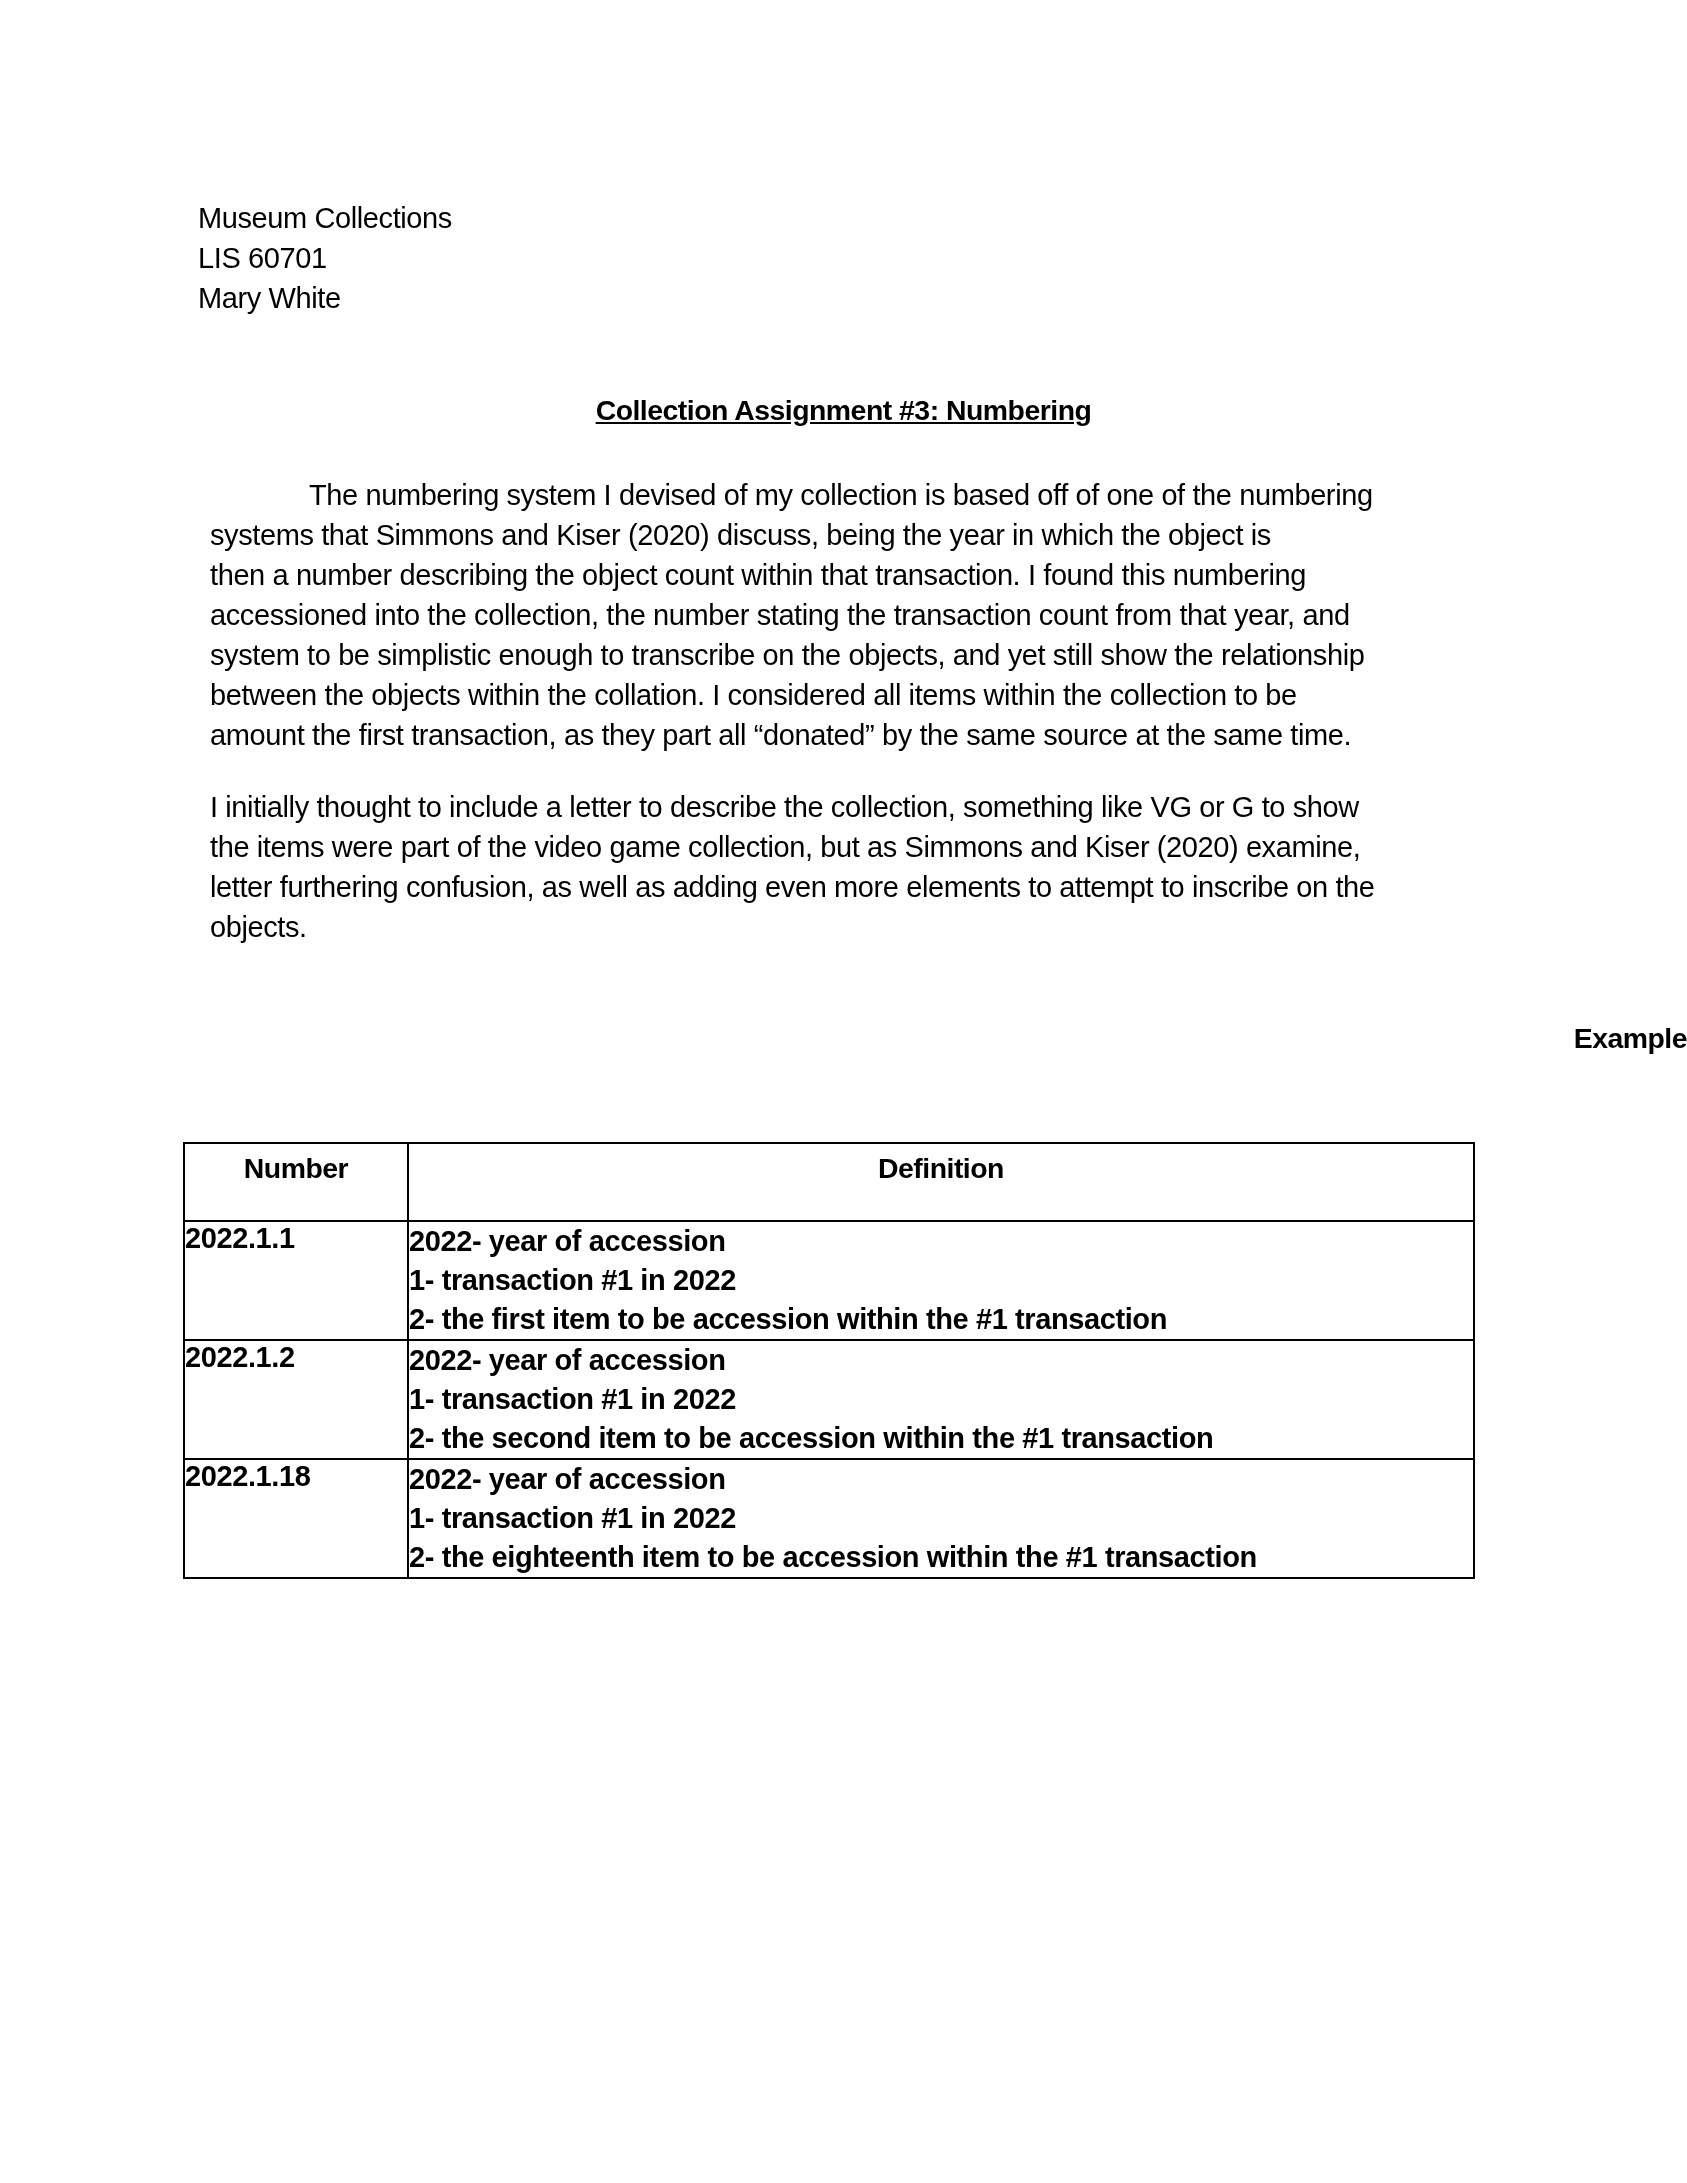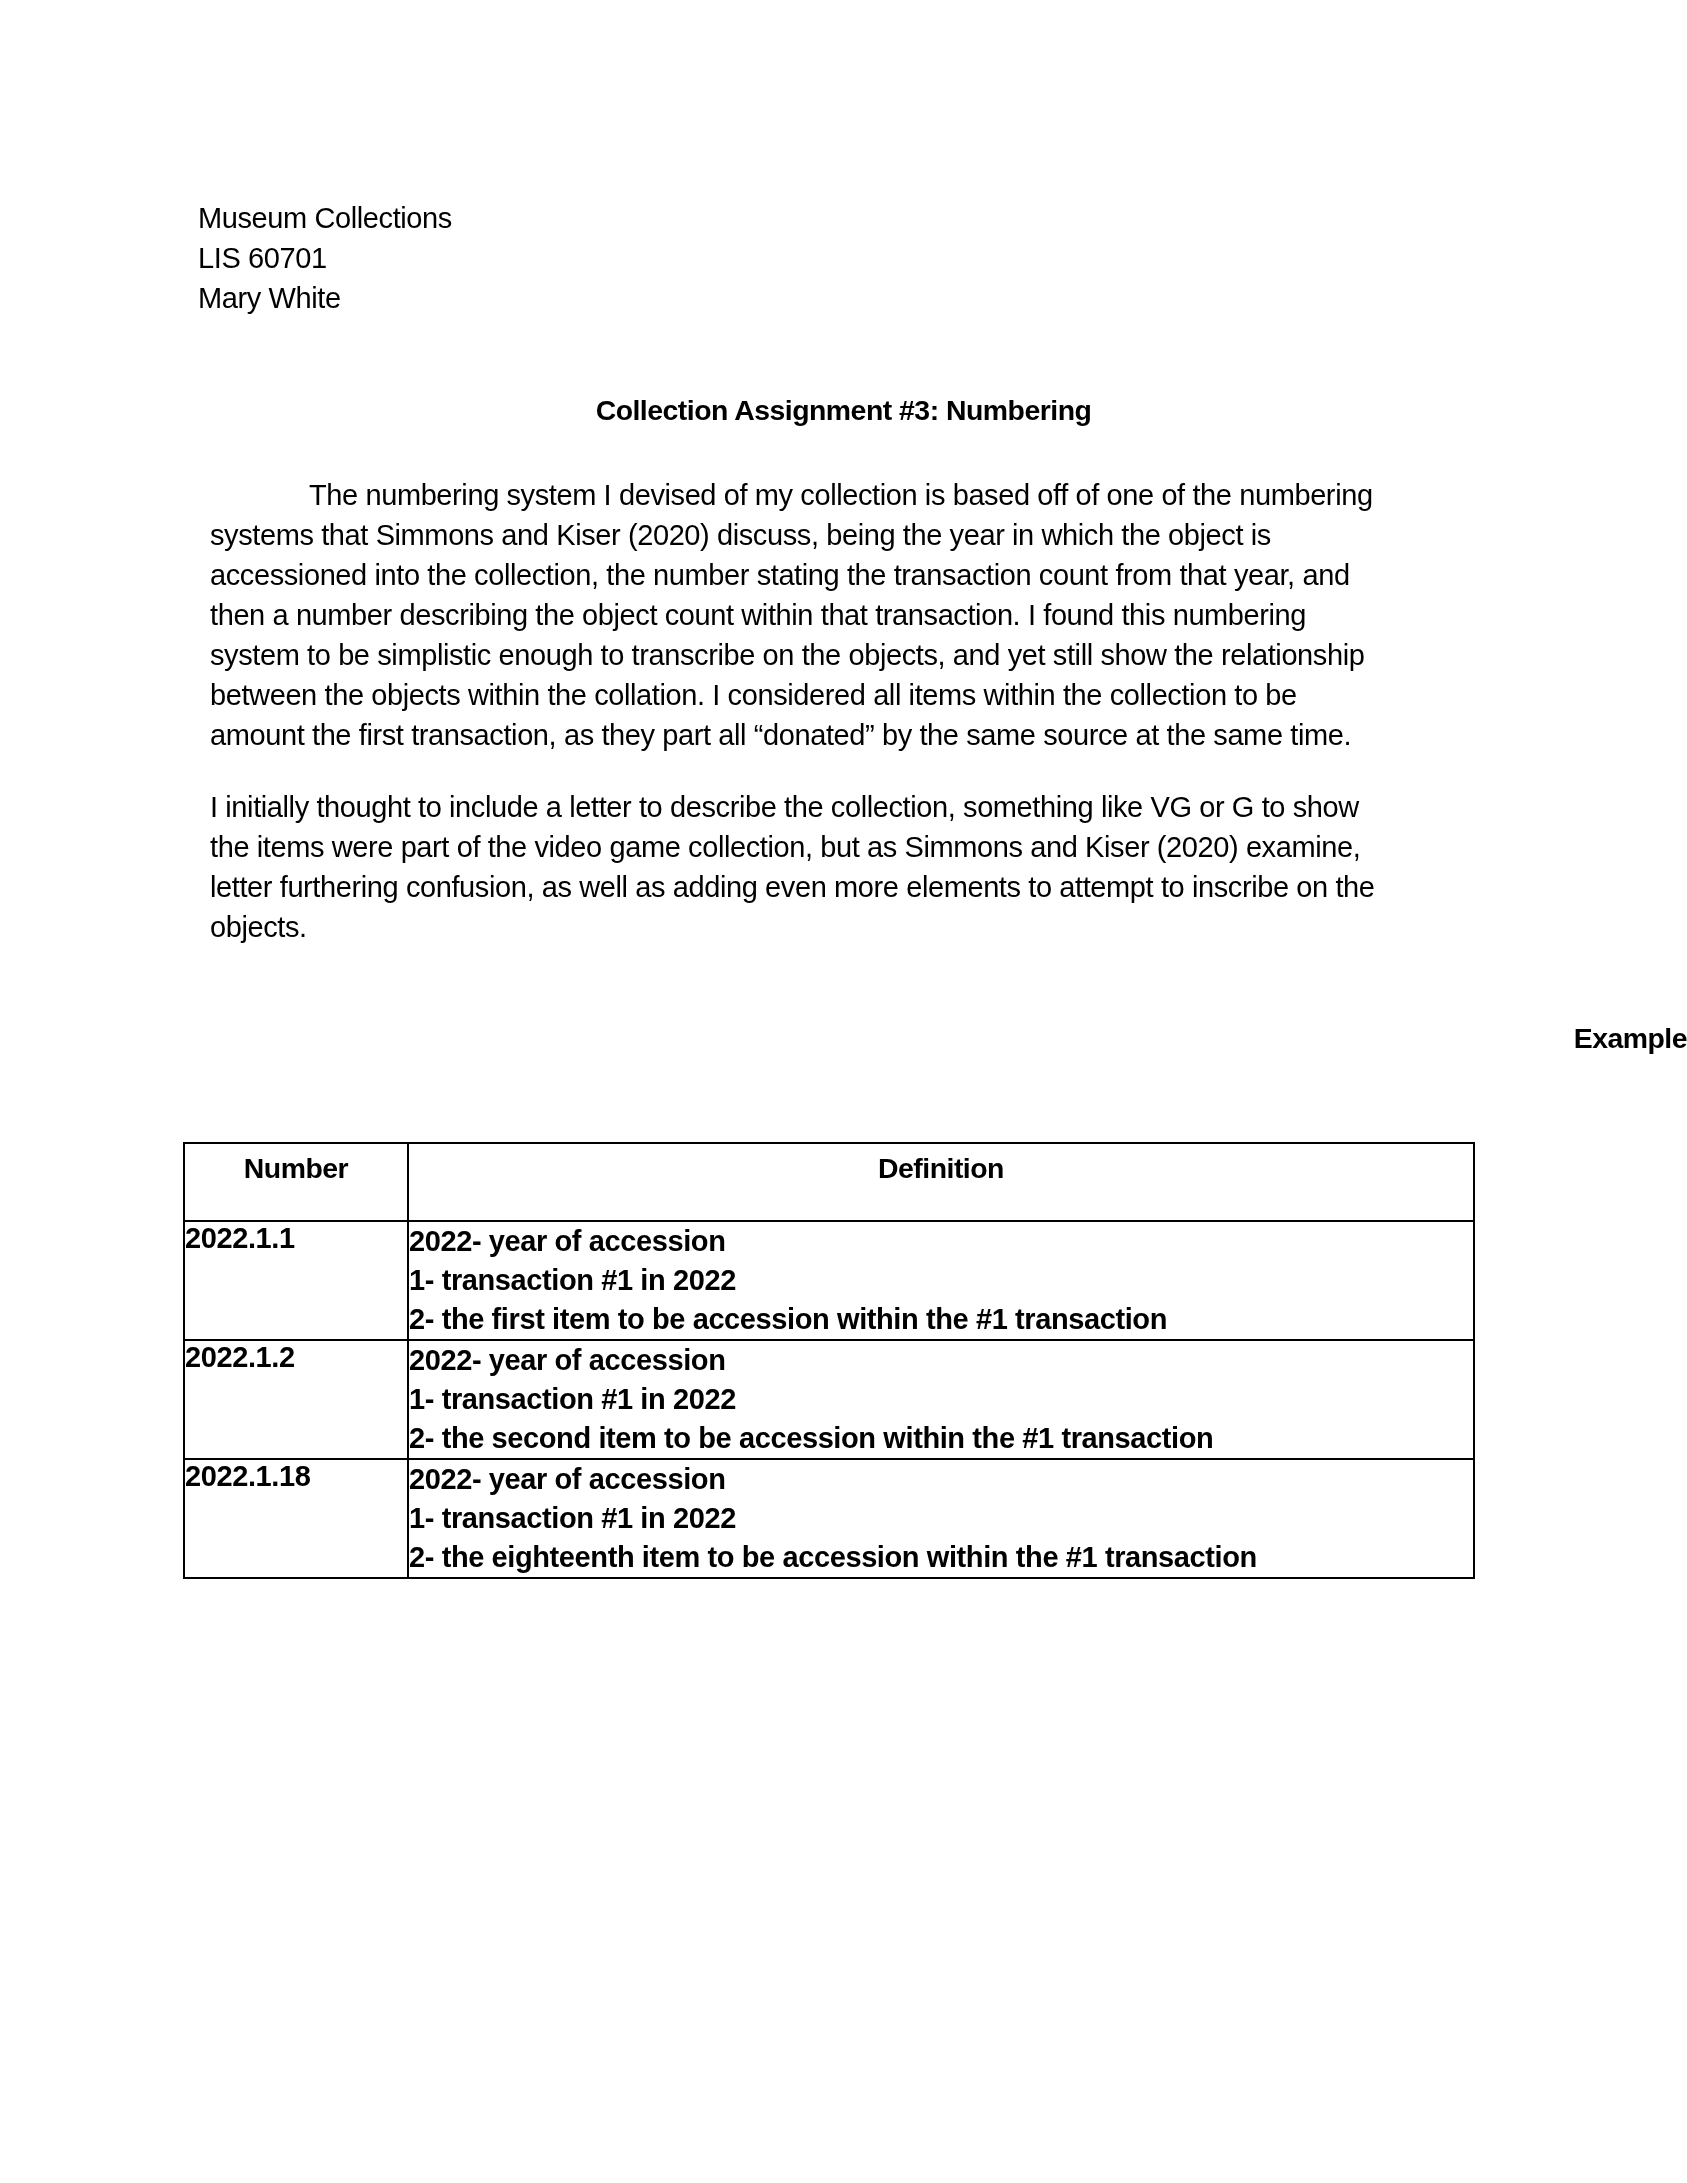--- a/index.html
+++ b/index.html
@@ -3,21 +3,21 @@
 <meta charset="utf-8">
 <style>
   html, body { margin: 0; padding: 0; background: #ffffff; }
   body { width: 1687px; height: 2183px; position: relative; overflow: hidden;
          font-family: "Liberation Sans", sans-serif; color: #000; }
   .page { position: absolute; left: 0; top: 0; width: 1687px; height: 1994px; }
   .txt { font-size: 29px; line-height: 40px; letter-spacing: -0.4px; }
   .header-block { position: absolute; left: 198px; top: 198px; }
   .header-block div { white-space: nowrap; }
   .title { position: absolute; left: 0; width: 1687px; top: 394px; text-align: center;
-           font-weight: bold; font-size: 28.4px; letter-spacing: -0.5px; }
+           font-weight: bold; font-size: 28.4px; letter-spacing: -0.5px; text-decoration: underline; }
   .para { position: absolute; left: 198px; width: 1310px; }
   .para .line { white-space: nowrap; display: block; margin-left: 12px; }
   .p1 { top: 475px; }
   .p2 { top: 787px; }
   .indent { padding-left: 99px; }
   .example { position: absolute; left: 0; width: 1687px; top: 1022px; text-align: right;
              font-weight: bold; font-size: 28.4px; letter-spacing: -0.5px; }
   table.defs { position: absolute; left: 183px; top: 1142px; width: 1292px;
                border-collapse: collapse; border-radius: 11px; }
   table.defs td, table.defs th { border: 2.6px solid #000; vertical-align: top; padding: 0; font-weight: bold; }
@@ -37,22 +37,22 @@
     <div>Museum Collections</div>
     <div>LIS 60701</div>
     <div>Mary White</div>
   </div>
 
   <div class="title">Collection Assignment #3: Numbering</div>
 
   <div class="para p1 txt">
     <span class="line indent">The numbering system I devised of my collection is based off of one of the numbering</span>
     <span class="line">systems that Simmons and Kiser (2020) discuss, being the year in which the object is</span>
+    <span class="line">then a number describing the object count within that transaction. I found this numbering</span>
     <span class="line">accessioned into the collection, the number stating the transaction count from that year, and</span>
-    <span class="line">then a number describing the object count within that transaction. I found this numbering</span>
     <span class="line">system to be simplistic enough to transcribe on the objects, and yet still show the relationship</span>
     <span class="line">between the objects within the collation. I considered all items within the collection to be</span>
     <span class="line">amount the first transaction, as they part all “donated” by the same source at the same time.</span>
   </div>
 
   <div class="para p2 txt">
     <span class="line">I initially thought to include a letter to describe the collection, something like VG or G to show</span>
     <span class="line">the items were part of the video game collection, but as Simmons and Kiser (2020) examine,</span>
     <span class="line">letter furthering confusion, as well as adding even more elements to attempt to inscribe on the</span>
     <span class="line">objects.</span>

